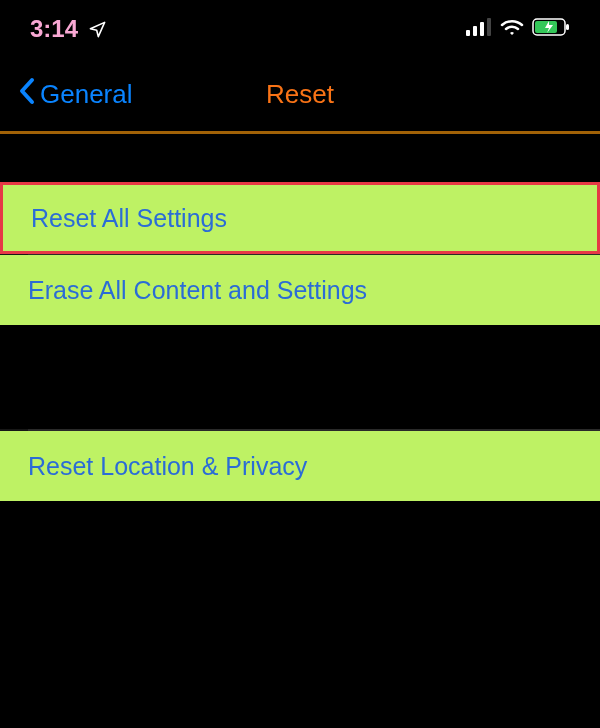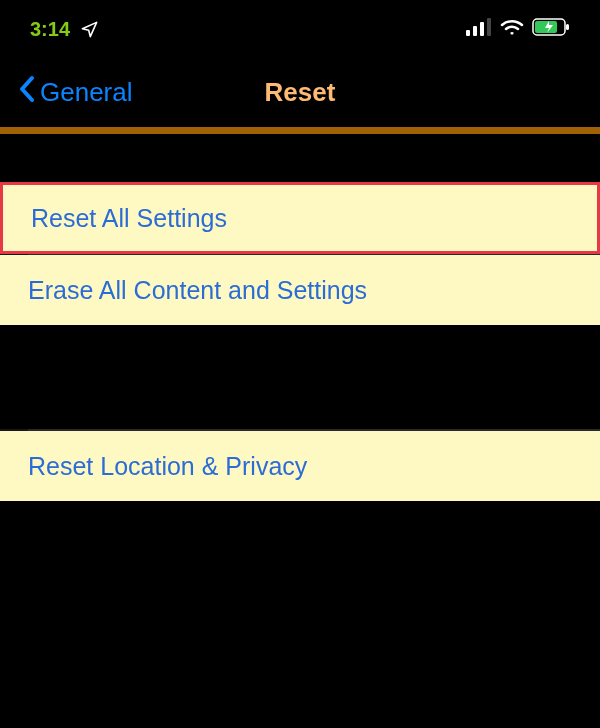--- a/index.html
+++ b/index.html
@@ -17,54 +17,54 @@
       justify-content: space-between;
       align-items: center;
       padding: 0 30px;
     }
     .status-left {
       display: flex;
       align-items: center;
       gap: 10px;
     }
     .time {
-      font-size: 20px;
+      font-size: 24px;
       font-weight: 600;
-      color: #84cc16;
+      color: #f9a8d4;
     }
     .location-icon { display: inline-flex; }
     .status-right {
       display: flex;
       align-items: center;
       gap: 8px;
     }
     .nav-bar {
       height: 76px;
       display: flex;
       align-items: center;
       padding: 0 18px;
       position: relative;
-      border-bottom: 7px solid #a16207;
+      border-bottom: 3px solid #a16207;
       text-align: center;
     }
     .back-button {
       display: flex;
       align-items: center;
       color: #0a84ff;
       font-size: 26px;
       gap: 4px;
       cursor: pointer;
     }
     .nav-title {
       position: absolute;
       left: 50%;
       transform: translateX(-50%);
       font-size: 26px;
-      font-weight: 700;
-      color: #fdba74;
+      font-weight: 400;
+      color: #f97316;
     }
     .content {
       background: #000;
     }
     .section-gap {
       height: 48px;
       background: #000;
     }
     .section-gap-small {
       height: 52px;
@@ -74,21 +74,21 @@
       background: #171717;
     }
     .row {
       height: 70px;
       display: flex;
       align-items: center;
       padding: 0 28px;
       color: #2b6cd6;
       font-size: 25px;
       cursor: pointer;
-      background: #fef9c3;
+      background: #bef264;
     }
     .row-highlighted {
       border: 3px solid #e63946;
       height: 72px;
     }
     .divider {
       height: 1px;
       background: #2a2a2a;
       margin-left: 28px;
     }

